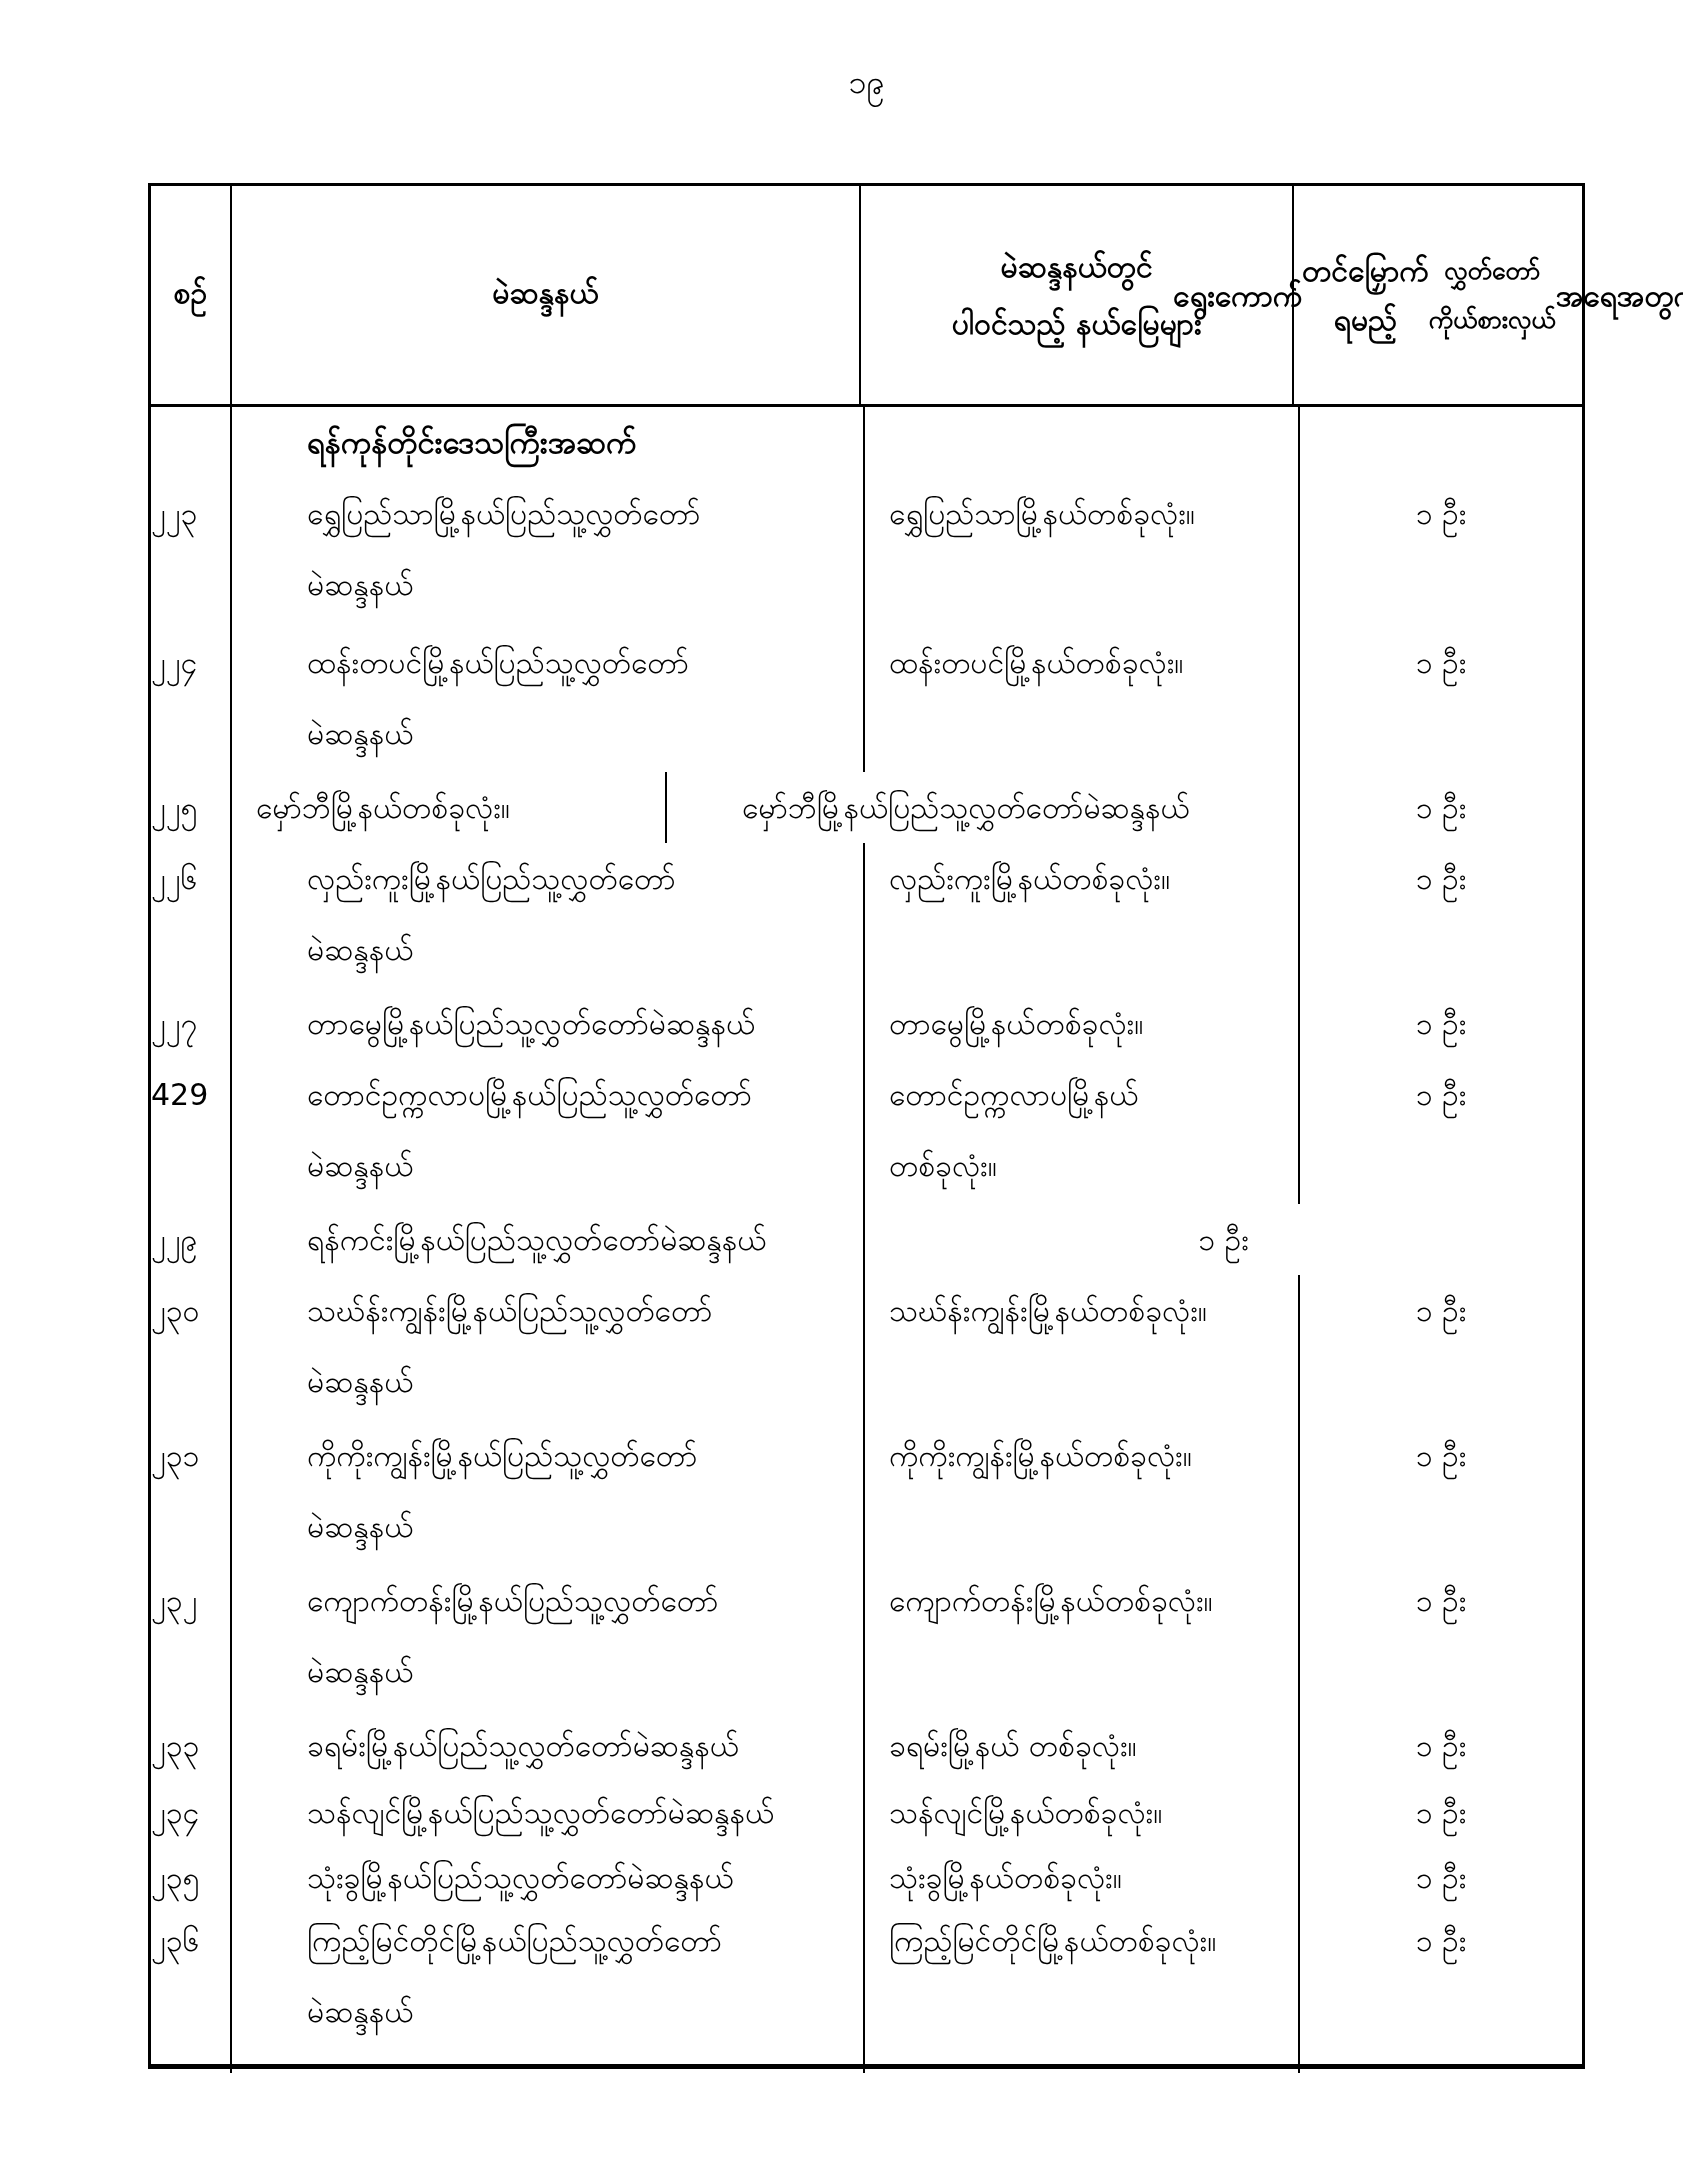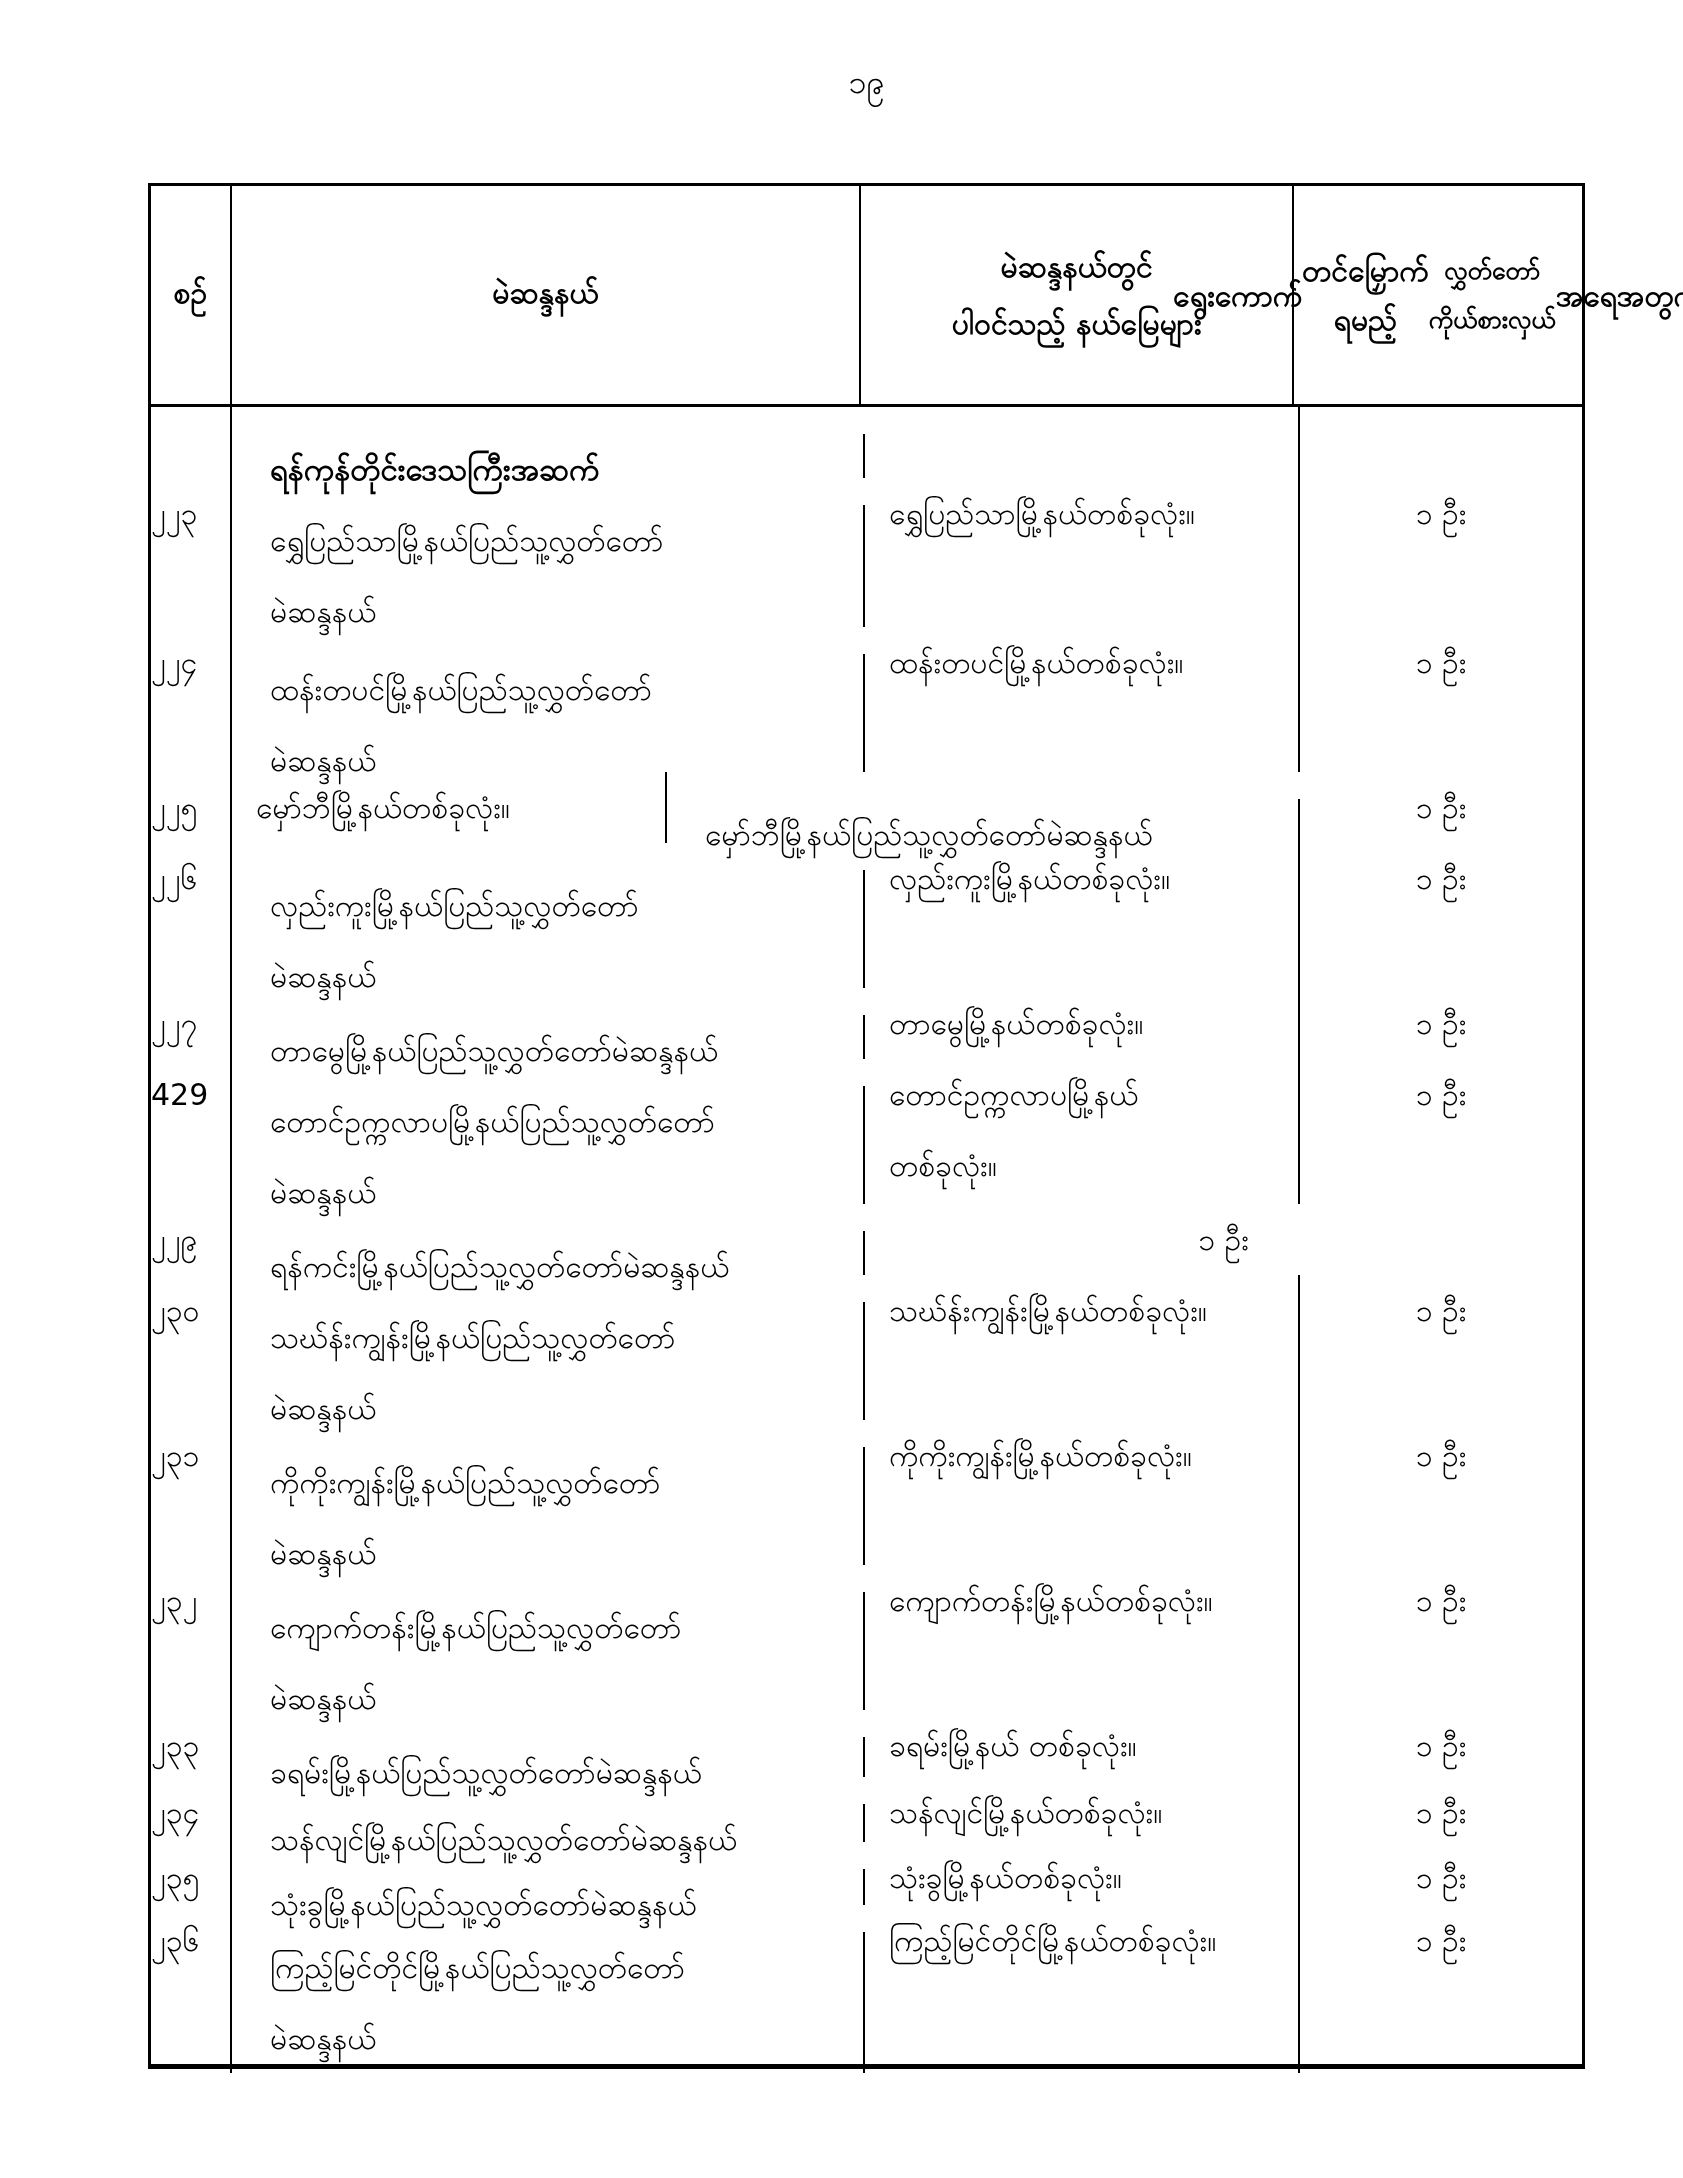--- a/index.html
+++ b/index.html
@@ -53,21 +53,21 @@
   .body-rows { display:flex; flex-direction:column; flex:1; }
   .trow { display:flex; flex:none; }
   .cell {
     box-sizing:border-box;
     border-right:2px solid #000;
     font-size:30px;
     line-height:71px;
     overflow:visible;
   }
   .cell.c1w { text-align:left; }
-  .cell.c2w { padding-left:38px; white-space:pre-line;margin-top:27px; }
+  .cell.c2w { padding-left:75px; white-space:pre-line; }
   .cell.c3w { padding-left:24px; white-space:pre-line; }
   .cell.c4w { border-right:none; text-align:center; flex:1; }
   .section-row .cell.c2w { font-weight:bold; font-size:31px; }
 </style>
 </head>
 <body>
 
 <div class="page">
 
   <div class="page-number">၁၉</div>

